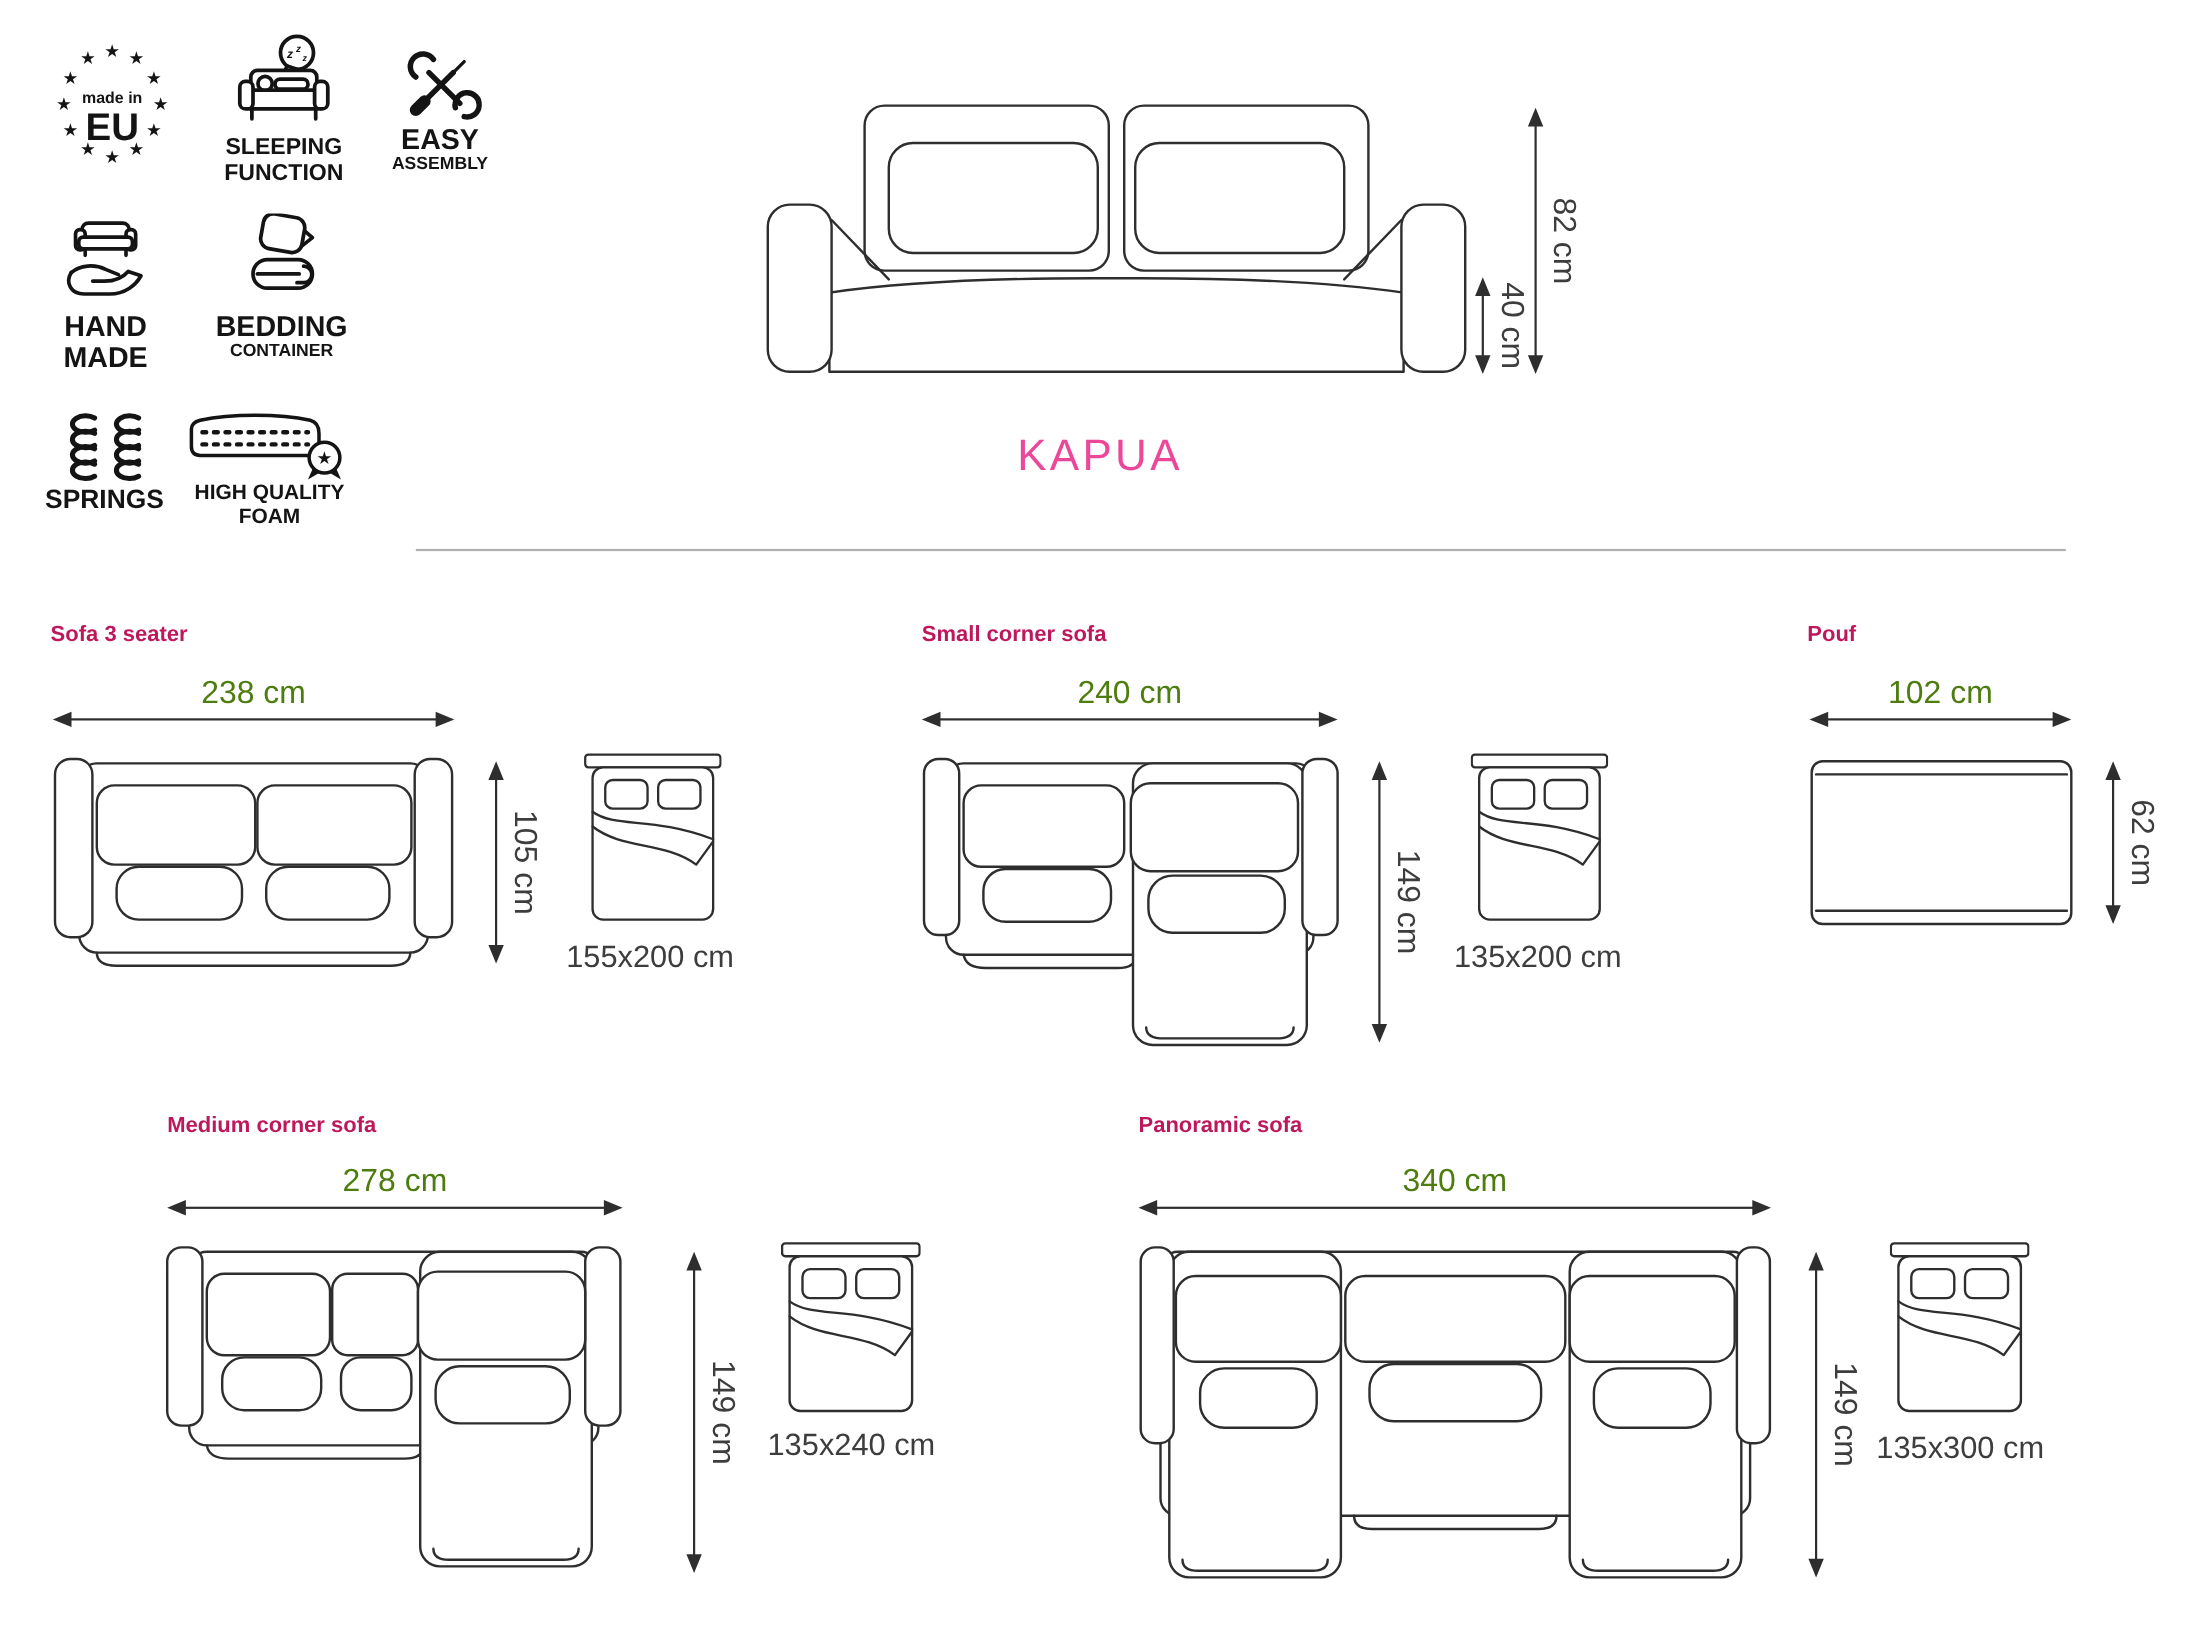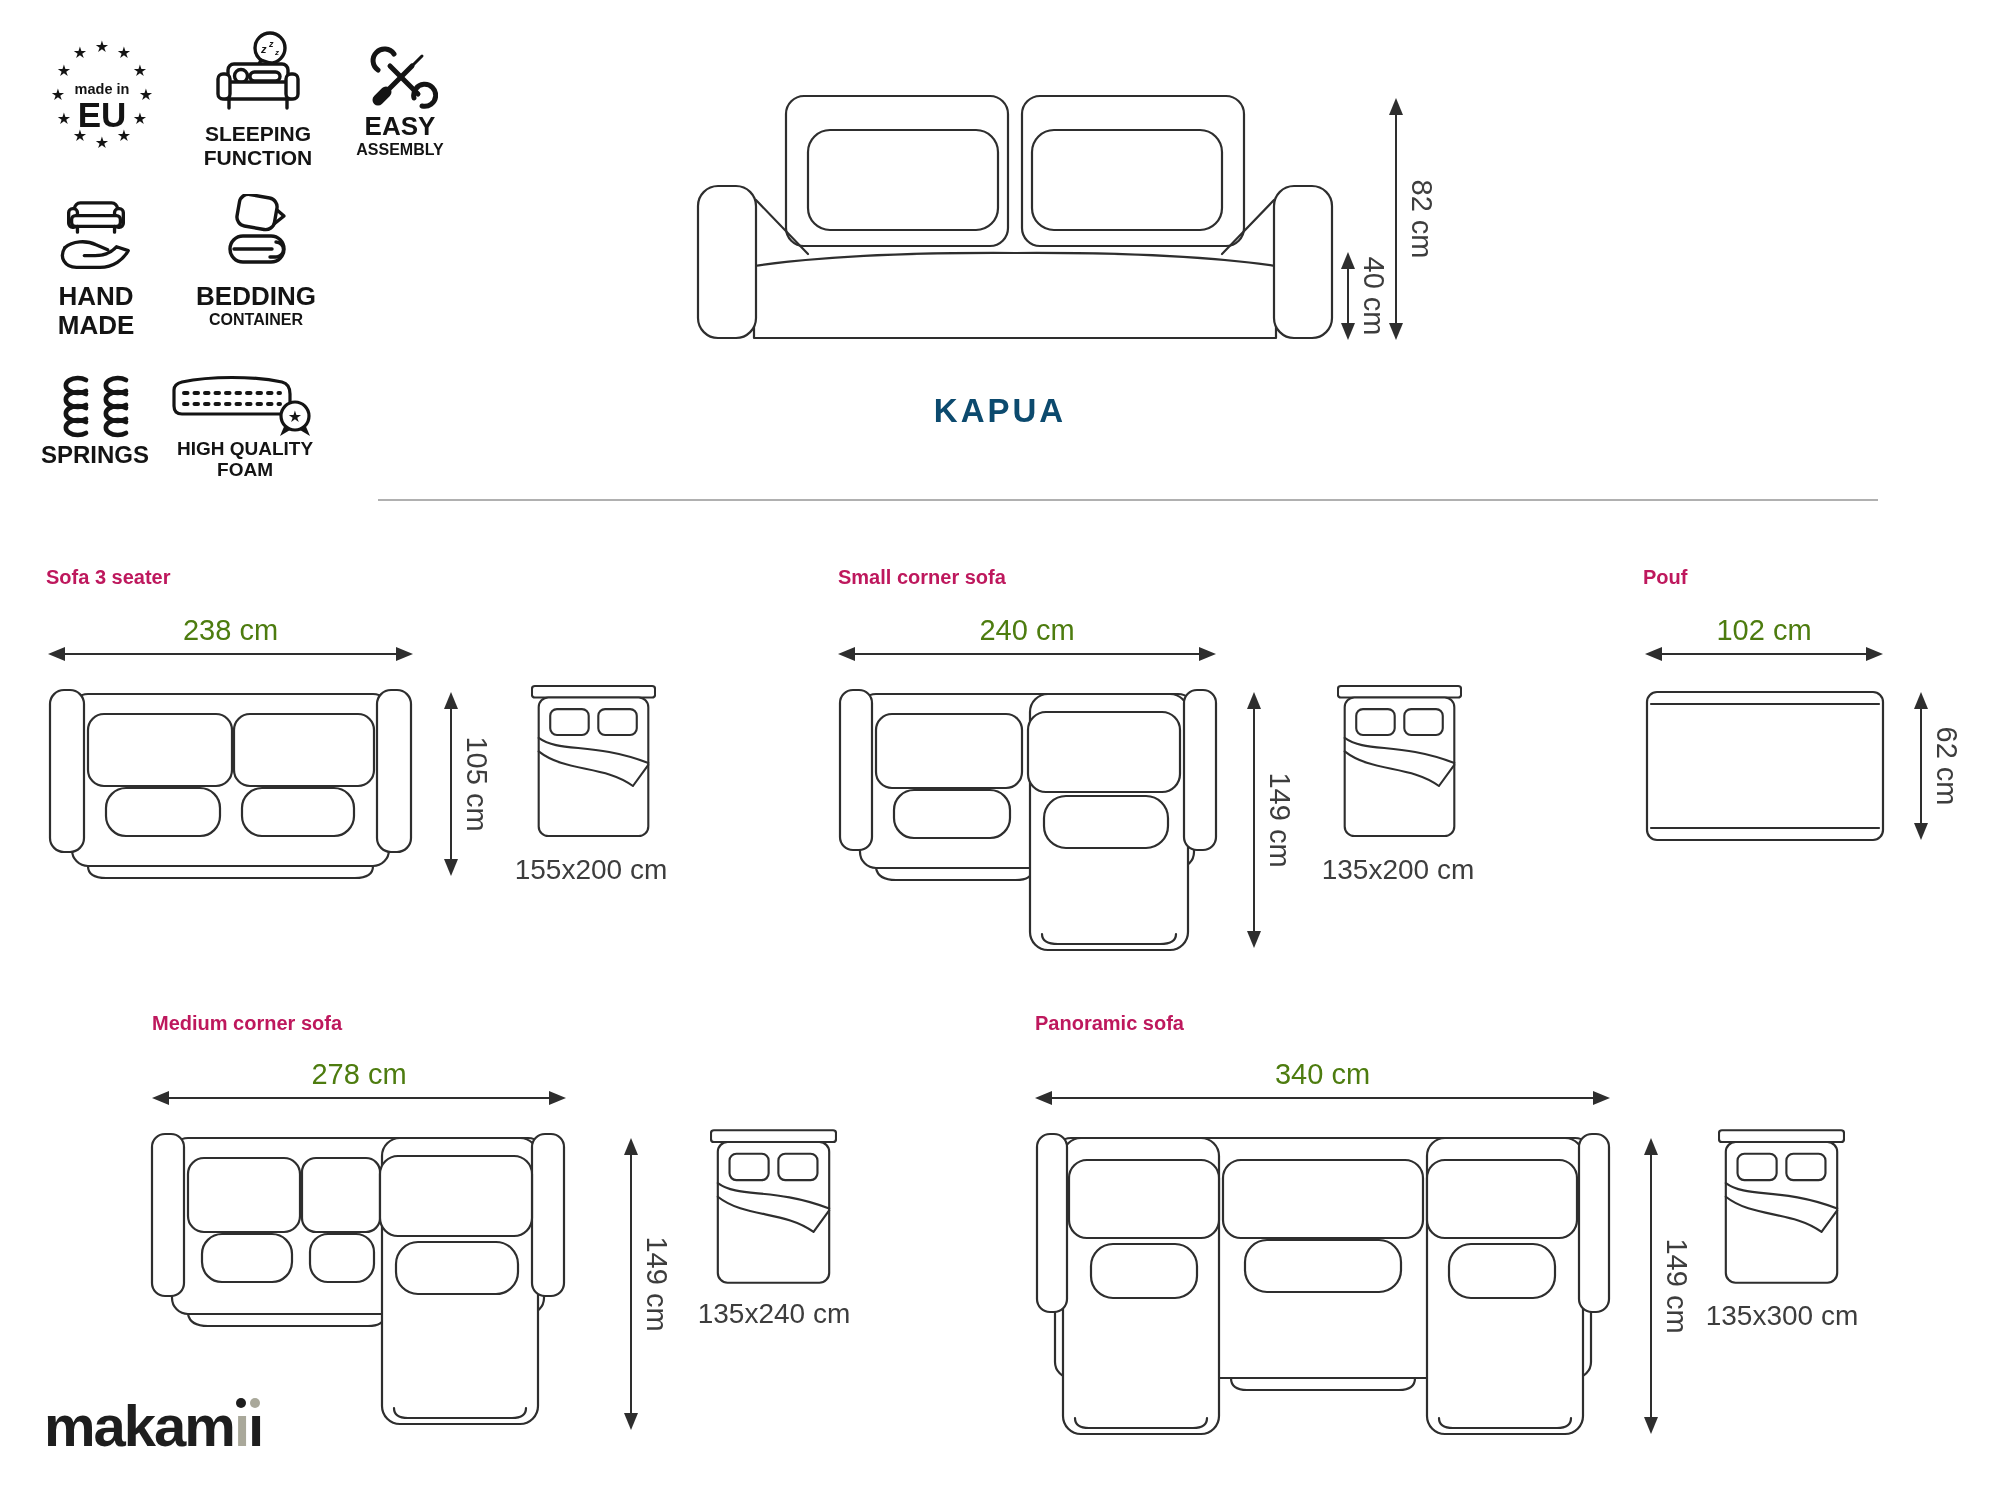--- a/index.html
+++ b/index.html
@@ -18,21 +18,21 @@
   
   .badge-label{position:absolute;text-align:center;font-weight:bold;color:#141414;line-height:1.12;}
   .bl-big{font-size:21px;}
   .bl-xl{font-size:26px;}
   .bl-sm{font-size:16px;}
 
   
   .section-title{position:absolute;font-size:20px;font-weight:600;color:#be185d;white-space:nowrap;}
 
   
-  .product-title{position:absolute;font-size:33px;font-weight:bold;letter-spacing:3px;color:#0c4a6e;text-align:center;}
+  .product-title{position:absolute;font-size:40px;font-weight:normal;letter-spacing:3px;color:#ec4899;text-align:center;}
 
   
   .hdim{position:absolute;height:16px;}
   .hdim .line{position:absolute;left:12px;right:12px;top:7px;height:2px;background:#2e2e2e;}
   .hdim .ah-l{position:absolute;left:0;top:1px;width:0;height:0;
       border-top:7px solid transparent;border-bottom:7px solid transparent;border-right:17px solid #2e2e2e;}
   .hdim .ah-r{position:absolute;right:0;top:1px;width:0;height:0;
       border-top:7px solid transparent;border-bottom:7px solid transparent;border-left:17px solid #2e2e2e;}
   .hdim .hlabel{position:absolute;bottom:15px;left:50%;transform:translateX(-50%);
       font-size:29px;color:#4d7c0f;white-space:nowrap;}
@@ -392,17 +392,14 @@
   <svg class="abs" style="left:1718px;top:1128px;" width="127" height="157" viewBox="0 0 130 160">
     <rect class="lnf" x="1" y="2" width="128" height="12" rx="3"></rect>
     <rect class="lnf" x="8" y="14" width="114" height="144" rx="10"></rect>
     <rect class="lnf" x="20" y="26" width="40" height="27" rx="7"></rect>
     <rect class="lnf" x="70" y="26" width="40" height="27" rx="7"></rect>
     <path class="ln" d="M8,56 C30,72 64,60 122,82"></path>
     <path class="ln" d="M8,70 C36,92 76,84 106,106 L122,84"></path>
   </svg>
   <div class="bed-label" style="left:1697px;top:1300px;text-align:center;">135x300 cm</div>
 
-  <div class="logo" style="left:44px;top:1392px;">
-    <span>makam</span><span class="logo-i" style="--stem:#a9a89a;--dot:#1e1e1e;">ı</span><span class="logo-i" style="--stem:#1e1e1e;--dot:#a9a89a;">ı</span>
-  </div>
 
 </div>
 
 </body></html>

